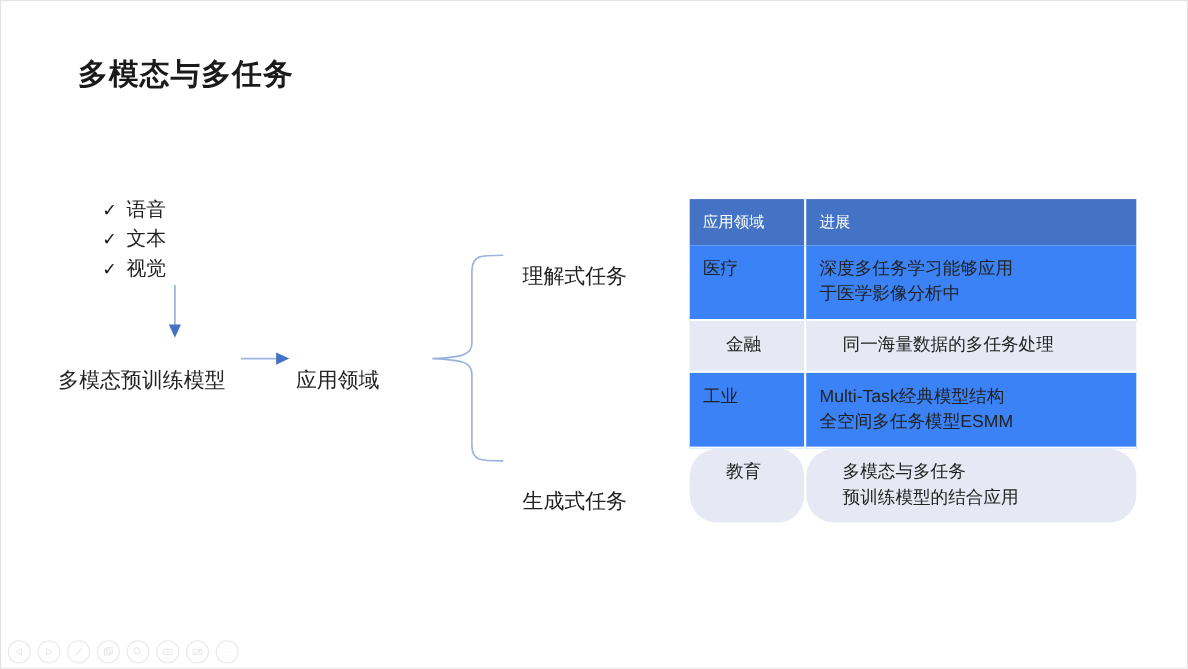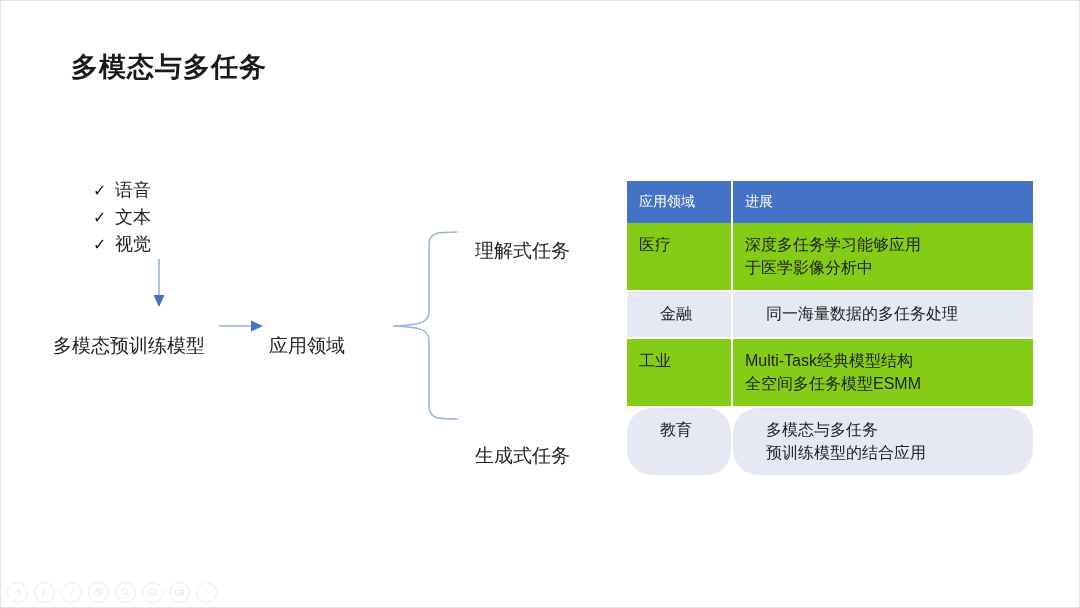--- a/index.html
+++ b/index.html
@@ -134,21 +134,21 @@
     font-size: 16px;
     color: #222222;
     padding: 10px 12px 11px 12px;
     vertical-align: top;
     border-right: 2px solid #ffffff;
     border-bottom: 2px solid #ffffff;
     line-height: 1.45;
     box-sizing: border-box;
   }
   table.info-table td:last-child { border-right: none; margin-top: 32px; }
-  table.info-table tr.row-a td { background: #84cc16; }
+  table.info-table tr.row-a td { background: #3b82f6; }
   table.info-table tr.row-b td { background: #e6e9f3; padding-left: 33px; }
   table.info-table tr:last-child td { border-bottom: none; border-radius: 25px; }
   .col-domain { width: 106px; }
   .cell-line { display: block; white-space: nowrap; }
 
   
   .toolbar {
     position: absolute;
     left: 6px;
     bottom: 4px;

